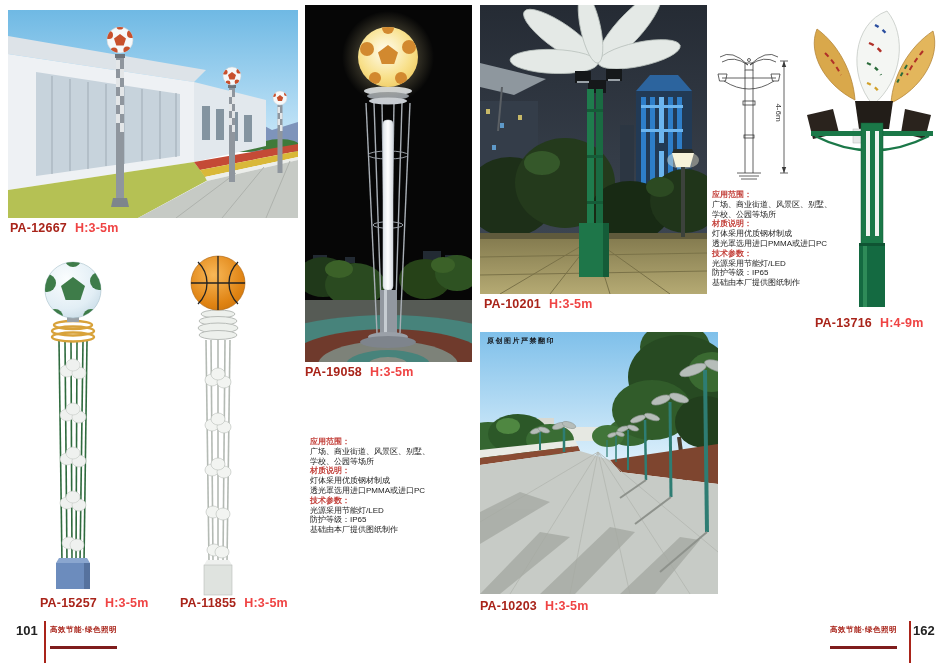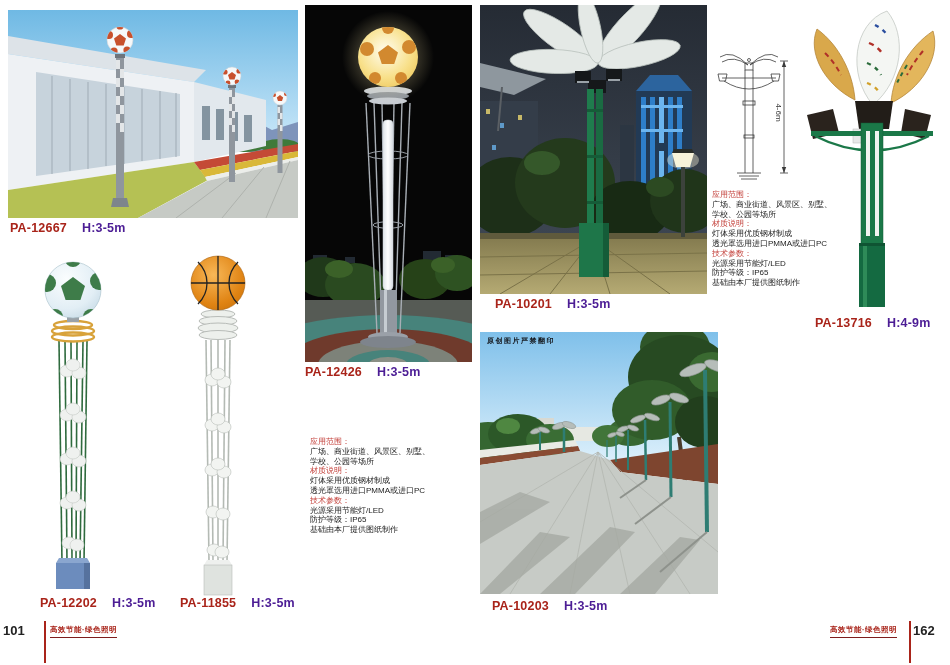--- a/index.html
+++ b/index.html
@@ -2,30 +2,30 @@
 <html><head>
 <meta charset="utf-8">
 <style>
   *{margin:0;padding:0;box-sizing:border-box}
   html,body{background:#ffffff}
   .page{position:relative;width:950px;height:665px;background:#ffffff;overflow:hidden;
         font-family:"Liberation Sans","DejaVu Sans",sans-serif}
   .abs{position:absolute}
   .plabel{position:absolute;white-space:nowrap;font-size:12.5px;font-weight:bold;letter-spacing:.2px}
   .plabel .code{color:#a9241a}
-  .plabel .ht{color:#4c1d95;margin-left:15px}
+  .plabel .ht{color:#ef4444;margin-left:8px}
   .spec{position:absolute;width:160px;font-size:8px;line-height:9.8px;color:#222;white-space:nowrap}
-  .spec .sh{color:#c4423c;font-weight:normal}
+  .spec .sh{color:#c4423c;font-weight:bold}
   .wm{position:absolute;font-size:7px;font-weight:bold;color:#14171c;letter-spacing:1.5px}
   .dimlabel{position:absolute;font-size:8px;color:#3a3a3a;width:26px;text-align:center;
             transform:rotate(90deg)}
   .fnum{position:absolute;font-size:13px;font-weight:bold;color:#222}
   .fline{position:absolute;width:1.5px;background:#a9241a}
   .fslogan{position:absolute;font-size:7.5px;font-weight:bold;color:#a9241a;letter-spacing:.5px;
-           border-bottom:1px solid #7f1d1d;padding-bottom:2px;white-space:nowrap}
+           border-bottom:3px solid #7f1d1d;padding-bottom:11px;white-space:nowrap}
 </style>
 </head>
 <body>
 
 <div class="page">
 
   <svg class="abs" style="left:8px;top:10px" width="290" height="208" viewBox="0 0 290 208">
     <defs>
       <linearGradient id="sky1" x1="0" y1="0" x2="0" y2="1">
         <stop offset="0" stop-color="#6fb9e4"></stop>
@@ -195,21 +195,21 @@
         <circle cx="66" cy="62" r="8"></circle>
       <circle cx="48" cy="4" r="8"></circle>
     </g>
     <g>
       <polygon points="34,303 62,303 65,308 31,308" fill="#8aa6cf"></polygon>
       <rect x="31" y="308" width="34" height="26" fill="#6c8cbd"></rect>
       <rect x="59" y="308" width="6" height="26" fill="#56729e"></rect>
     </g>
   </svg>
   <div class="plabel" style="left:40px;top:596px">
-    <span class="code">PA-12202</span><span class="ht">H:3-5m</span>
+    <span class="code">PA-15257</span><span class="ht">H:3-5m</span>
   </div>
 
   <svg class="abs" style="left:168px;top:250px" width="104" height="352" viewBox="0 0 104 352">
     <defs>
       <radialGradient id="bk4" cx=".42" cy=".35" r=".9">
         <stop offset="0" stop-color="#f8b858"></stop>
           <stop offset=".6" stop-color="#e08414"></stop>
         <stop offset="1" stop-color="#c06a06"></stop>
       </radialGradient>
     </defs>
@@ -327,21 +327,21 @@
     <g clip-path="url(#b2c)" fill="#d2892f">
       <path d="M83,40 l10,7.5 -3.8,11.5 -12.4,0 -3.8,-11.5 z"></path>
       <circle cx="62" cy="44" r="7"></circle>
         <circle cx="104" cy="42" r="7"></circle>
       <circle cx="70" cy="73" r="6"></circle>
         <circle cx="96" cy="73" r="6"></circle>
       <circle cx="83" cy="23" r="6"></circle>
     </g>
   </svg>
   <div class="plabel" style="left:305px;top:365px">
-    <span class="code">PA-12426</span><span class="ht">H:3-5m</span>
+    <span class="code">PA-19058</span><span class="ht">H:3-5m</span>
   </div>
 
   <div class="spec" style="left:310px;top:437px">
     <div class="sh">应用范围：</div>
     <div>广场、商业街道、风景区、别墅、</div>
     <div>学校、公园等场所</div>
     <div class="sh">材质说明：</div>
     <div>灯体采用优质钢材制成</div>
     <div>透光罩选用进口PMMA或进口PC</div>
     <div class="sh">技术参数：</div>
@@ -431,21 +431,21 @@
       <rect x="128" y="74" width="12" height="2" fill="#9aa2a8"></rect>
       <rect x="107" y="84" width="7" height="136" fill="#1f7c4d"></rect>
       <rect x="116" y="84" width="7" height="136" fill="#1a6b42"></rect>
       <rect x="107" y="104" width="16" height="3" fill="#155c38"></rect>
       <rect x="107" y="150" width="16" height="3" fill="#155c38"></rect>
       <rect x="107" y="196" width="16" height="3" fill="#155c38"></rect>
       <rect x="99" y="218" width="30" height="54" fill="#1e7649"></rect>
       <rect x="123" y="218" width="6" height="54" fill="#155c38"></rect>
     </g>
   </svg>
-  <div class="plabel" style="left:495px;top:297px">
+  <div class="plabel" style="left:484px;top:297px">
     <span class="code">PA-10201</span><span class="ht">H:3-5m</span>
   </div>
 
   <svg class="abs" style="left:710px;top:45px" width="85" height="140" viewBox="0 0 85 140">
     <g fill="none" stroke="#3a3a3a" stroke-width=".8">
       <path d="M38,20 Q22,4 10,12"></path>
         <path d="M38,20 Q24,10 12,17"></path>
       <path d="M40,20 Q56,4 68,12"></path>
         <path d="M40,20 Q54,10 66,17"></path>
       <rect x="35" y="18" width="8" height="7"></rect>
@@ -591,25 +591,25 @@
         <ellipse cx="89" cy="93" rx="7" ry="3" transform="rotate(18 89 93)"></ellipse>
       </g>
       <g stroke="#8e928c" stroke-width="2">
         <line x1="227" y1="200" x2="180" y2="240"></line>
         <line x1="191" y1="165" x2="155" y2="192"></line>
         <line x1="166" y1="148" x2="140" y2="166"></line>
       </g>
     </g>
   </svg>
   <div class="wm" style="left:487px;top:336px">原创图片严禁翻印</div>
-  <div class="plabel" style="left:492px;top:599px">
+  <div class="plabel" style="left:480px;top:599px">
     <span class="code">PA-10203</span><span class="ht">H:3-5m</span>
   </div>
 
-  <div class="fnum" style="left:3px;top:623px">101</div>
+  <div class="fnum" style="left:16px;top:623px">101</div>
   <div class="fline" style="left:44px;top:621px;height:42px"></div>
   <div class="fslogan" style="left:50px;top:625px">高效节能·绿色照明</div>
 
   <div class="fslogan" style="left:830px;top:625px">高效节能·绿色照明</div>
   <div class="fline" style="left:909px;top:621px;height:42px"></div>
   <div class="fnum" style="left:913px;top:623px">162</div>
 
 </div>
 
 </body></html>

